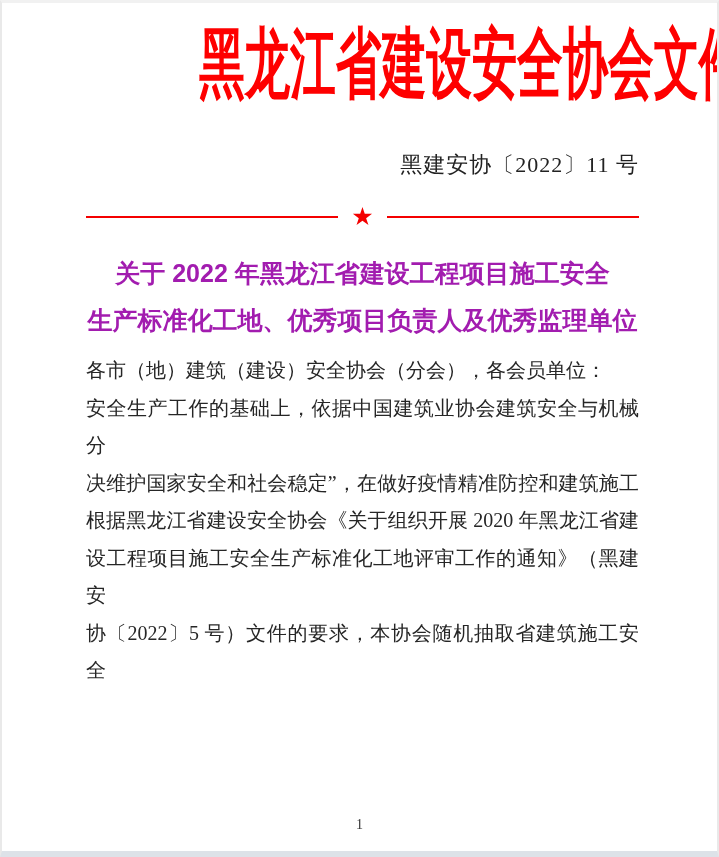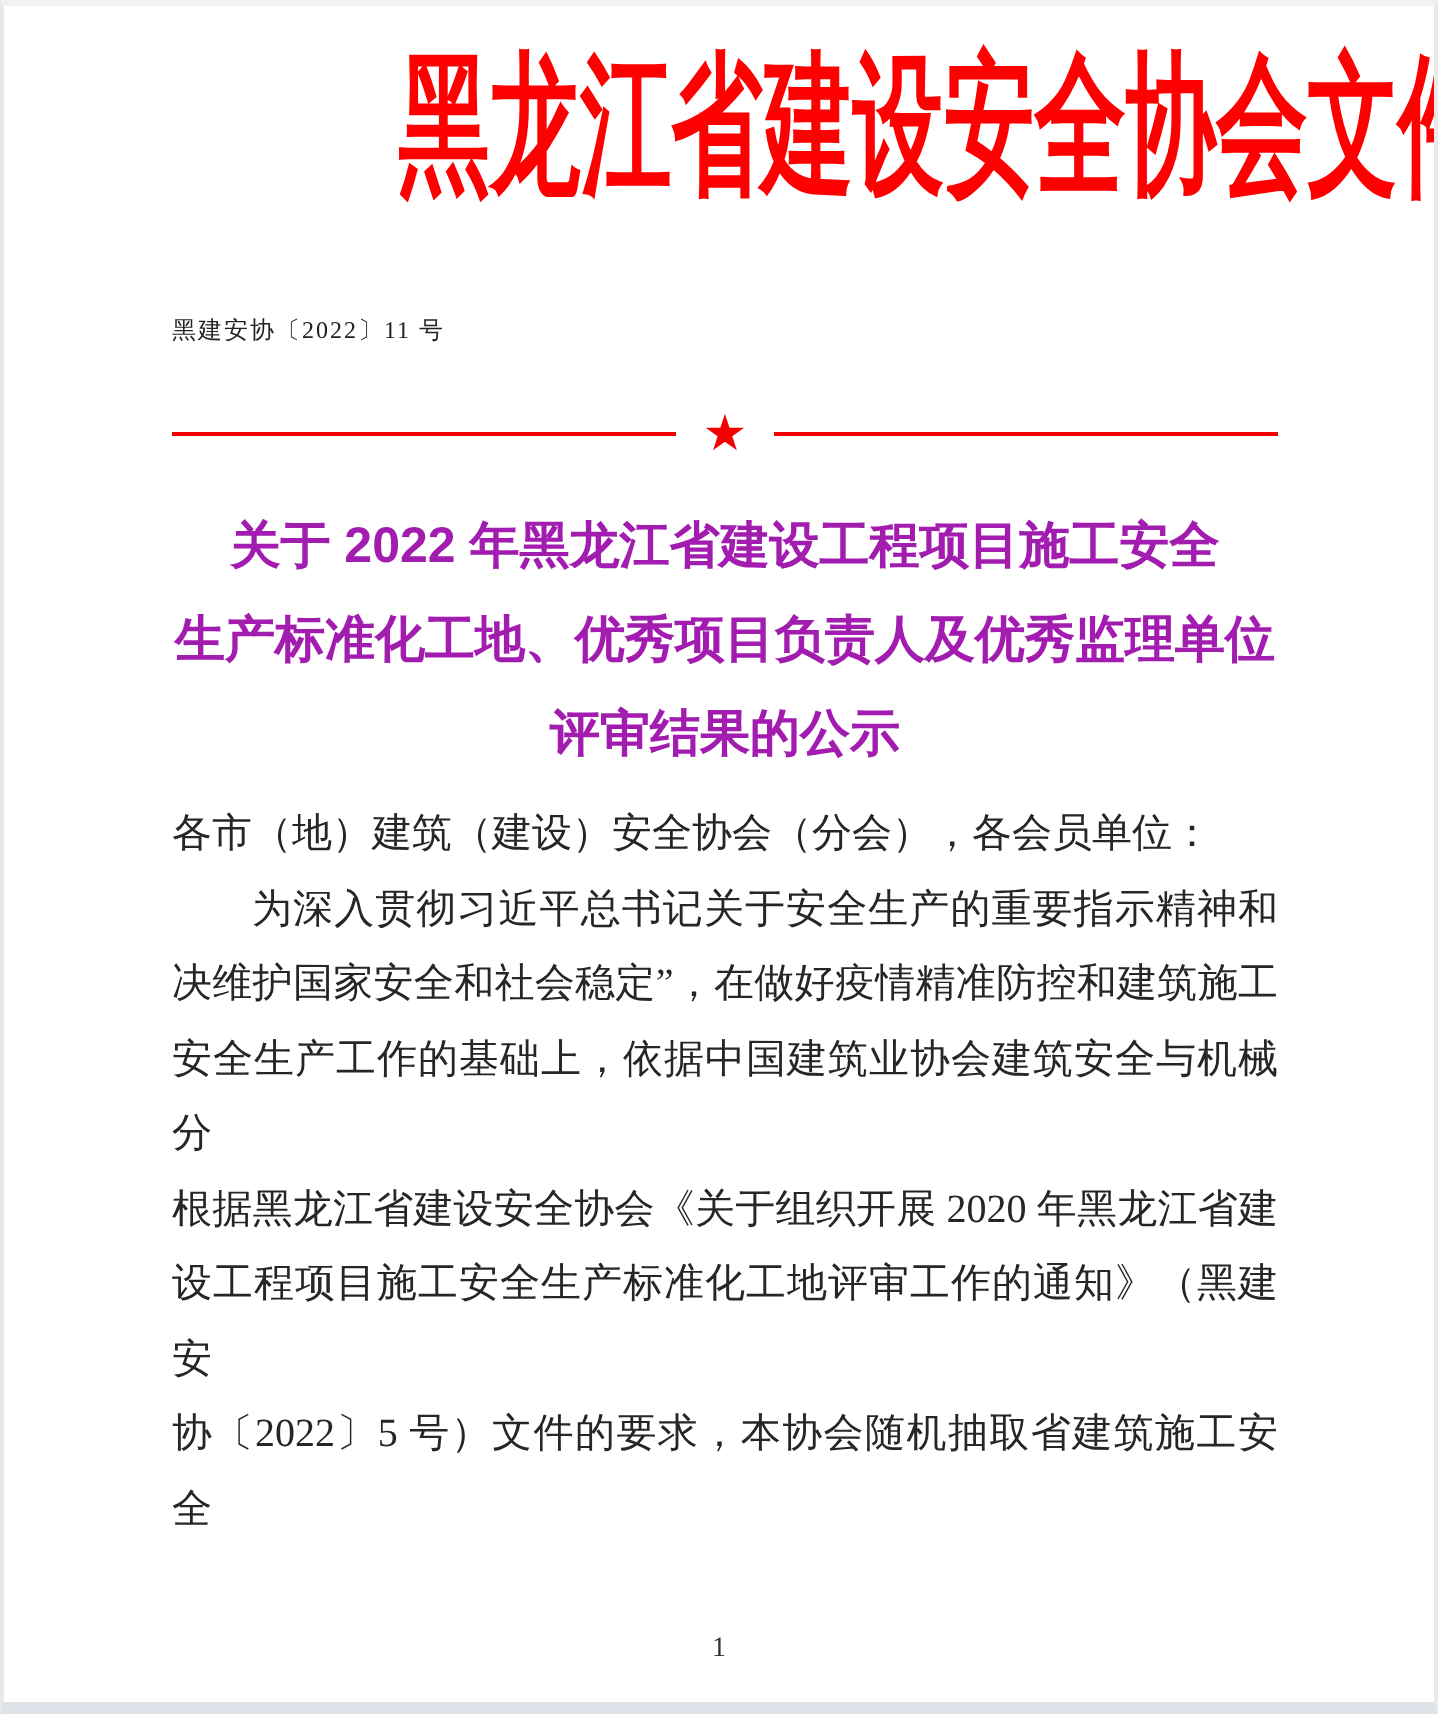--- a/index.html
+++ b/index.html
@@ -34,22 +34,22 @@
     font-weight: 900;
     font-size: 77px;
     color: #fe0000;
     transform: scaleX(0.59);
     transform-origin: 50% 50%;
   }
   .doc-number {
     margin-top: 44px;
     height: 24px;
     line-height: 24px;
-    text-align: left;
-    font-size: 12px;
+    text-align: right;
+    font-size: 22px;
     letter-spacing: 1px;
     color: #222222;
   }
   .divider {
     margin-top: 27px;
     height: 25px;
     display: flex;
     align-items: center;
   }
   .divider .seg {
@@ -111,28 +111,26 @@
 
     <div class="divider">
       <div class="seg"></div>
       <div class="star">★</div>
       <div class="seg"></div>
     </div>
 
     <div class="doc-title">
       <div>关于 2022 年黑龙江省建设工程项目施工安全</div>
       <div>生产标准化工地、优秀项目负责人及优秀监理单位</div>
-      <div>评审结果的公示</div>
     </div>
 
     <div class="body-text">
       <div class="bline salutation">各市（地）建筑（建设）安全协会（分会），各会员单位：</div>
-      <div class="bline indent">为深入贯彻习近平总书记关于安全生产的重要指示精神和</div>
+      <div class="bline">安全生产工作的基础上，依据中国建筑业协会建筑安全与机械分</div>
       <div class="bline">决维护国家安全和社会稳定”，在做好疫情精准防控和建筑施工</div>
-      <div class="bline">安全生产工作的基础上，依据中国建筑业协会建筑安全与机械分</div>
       <div class="bline">根据黑龙江省建设安全协会《关于组织开展 2020 年黑龙江省建</div>
       <div class="bline">设工程项目施工安全生产标准化工地评审工作的通知》（黑建安</div>
       <div class="bline">协〔2022〕5 号）文件的要求，本协会随机抽取省建筑施工安全</div>
 
     </div>
 
   </div>
 
   <div class="page-number">1</div>
 </div>

